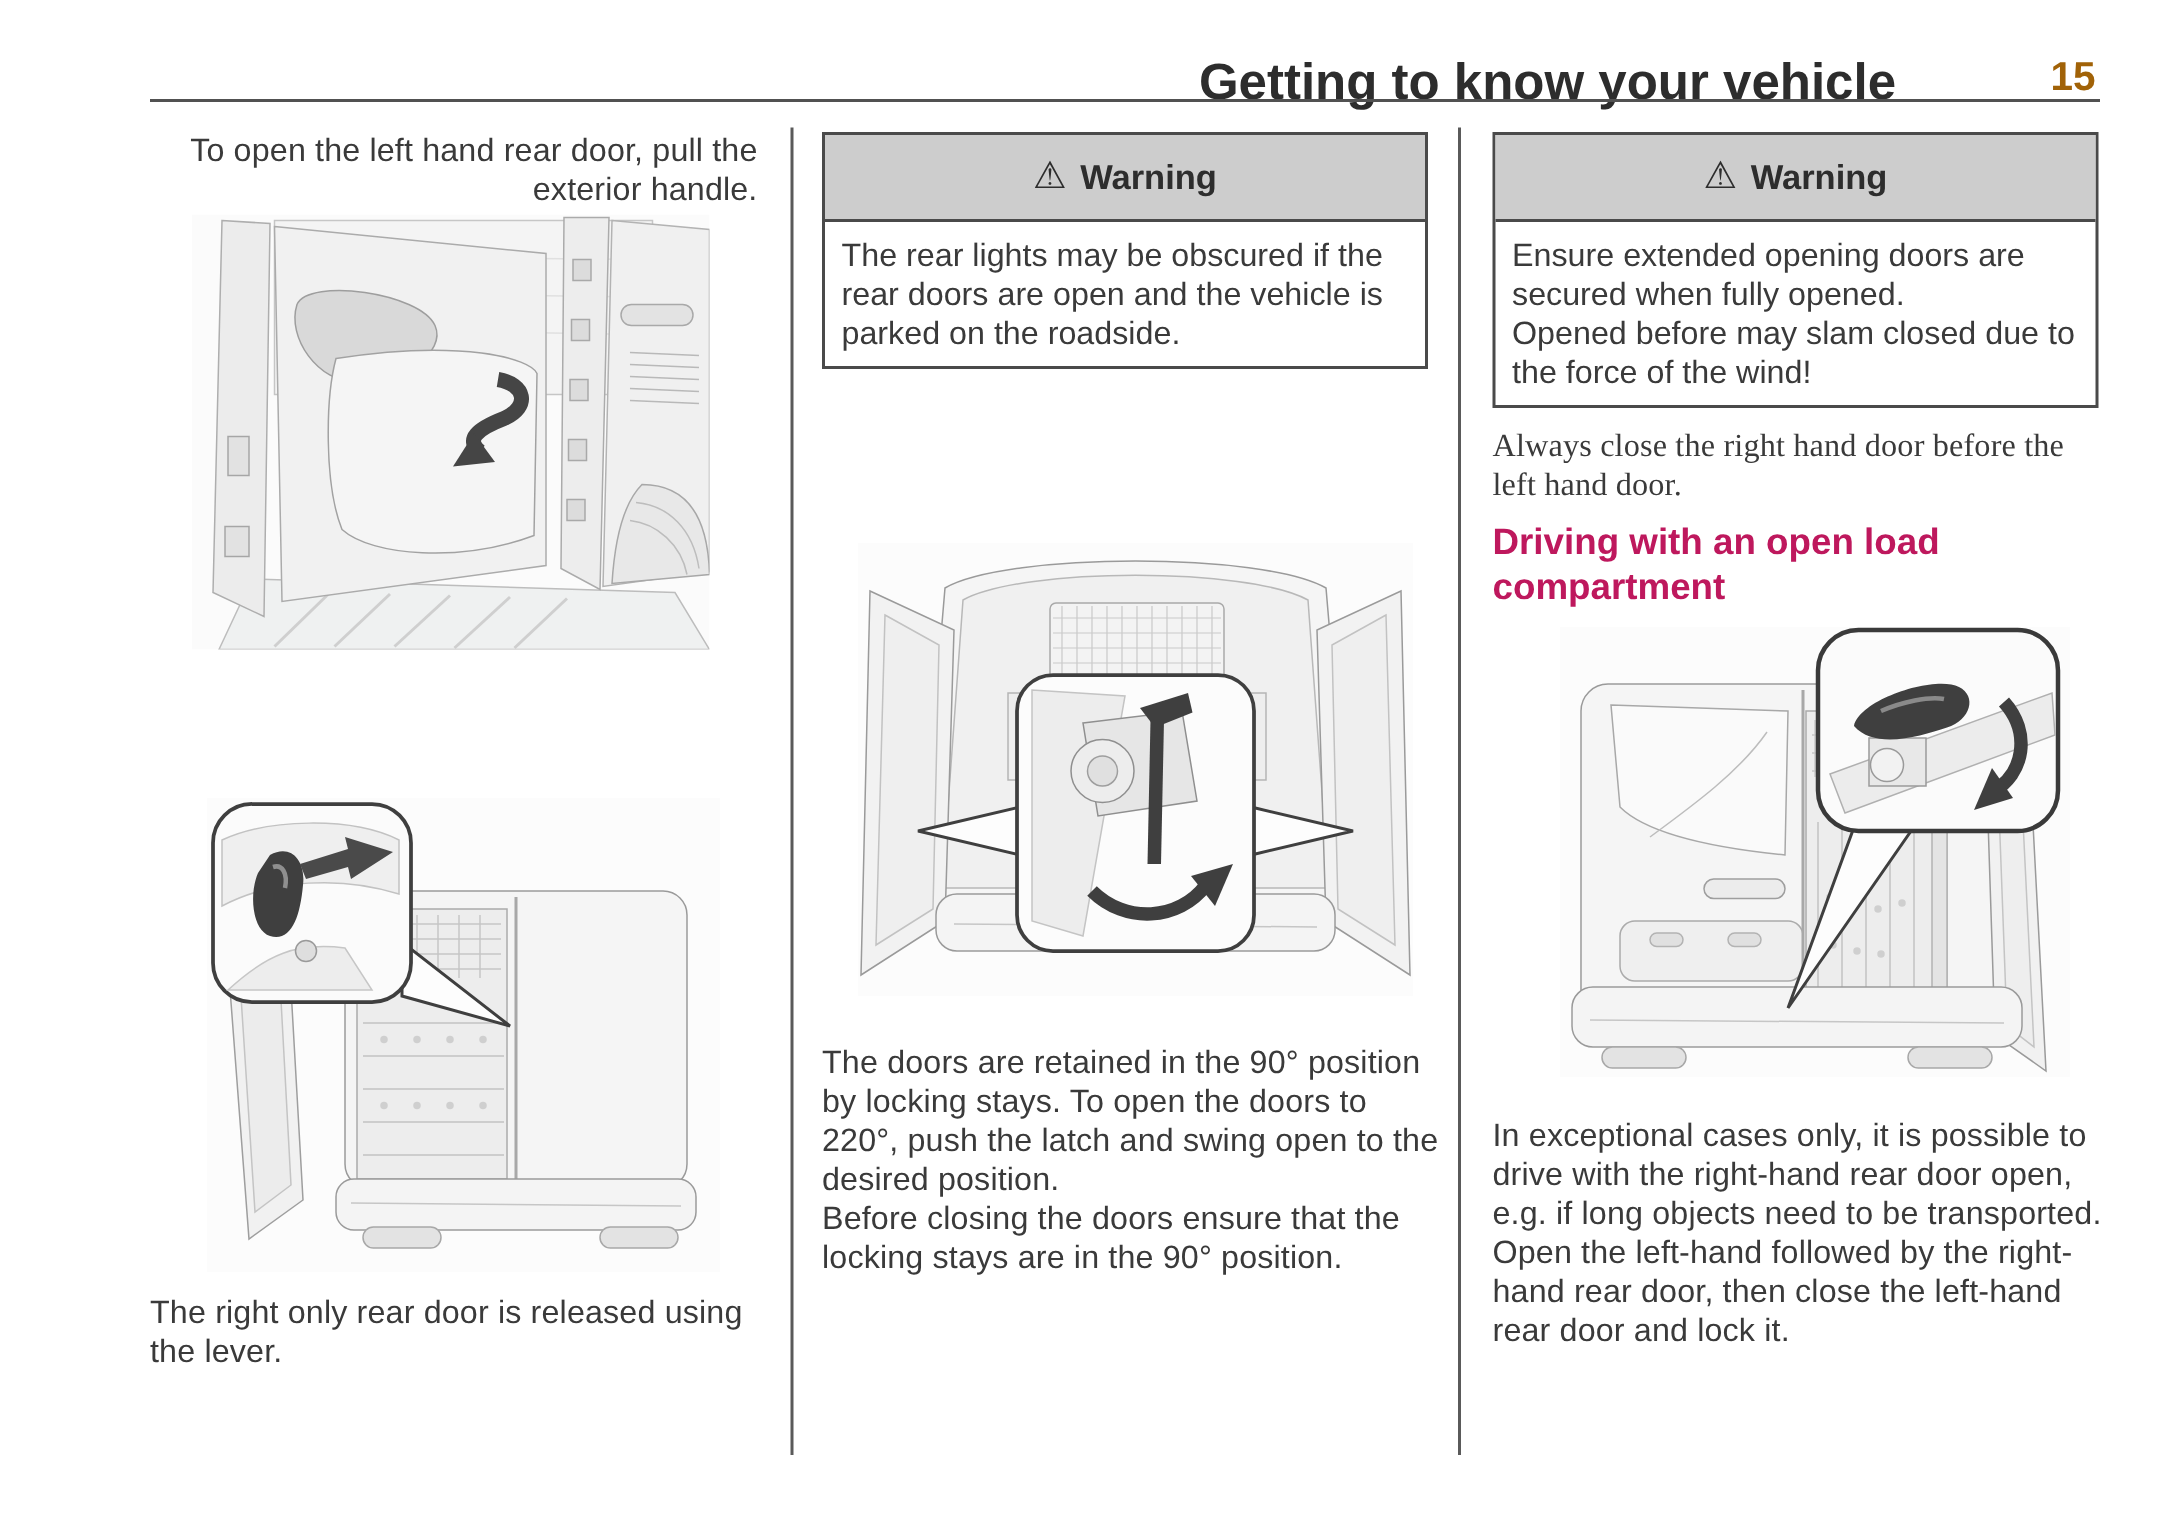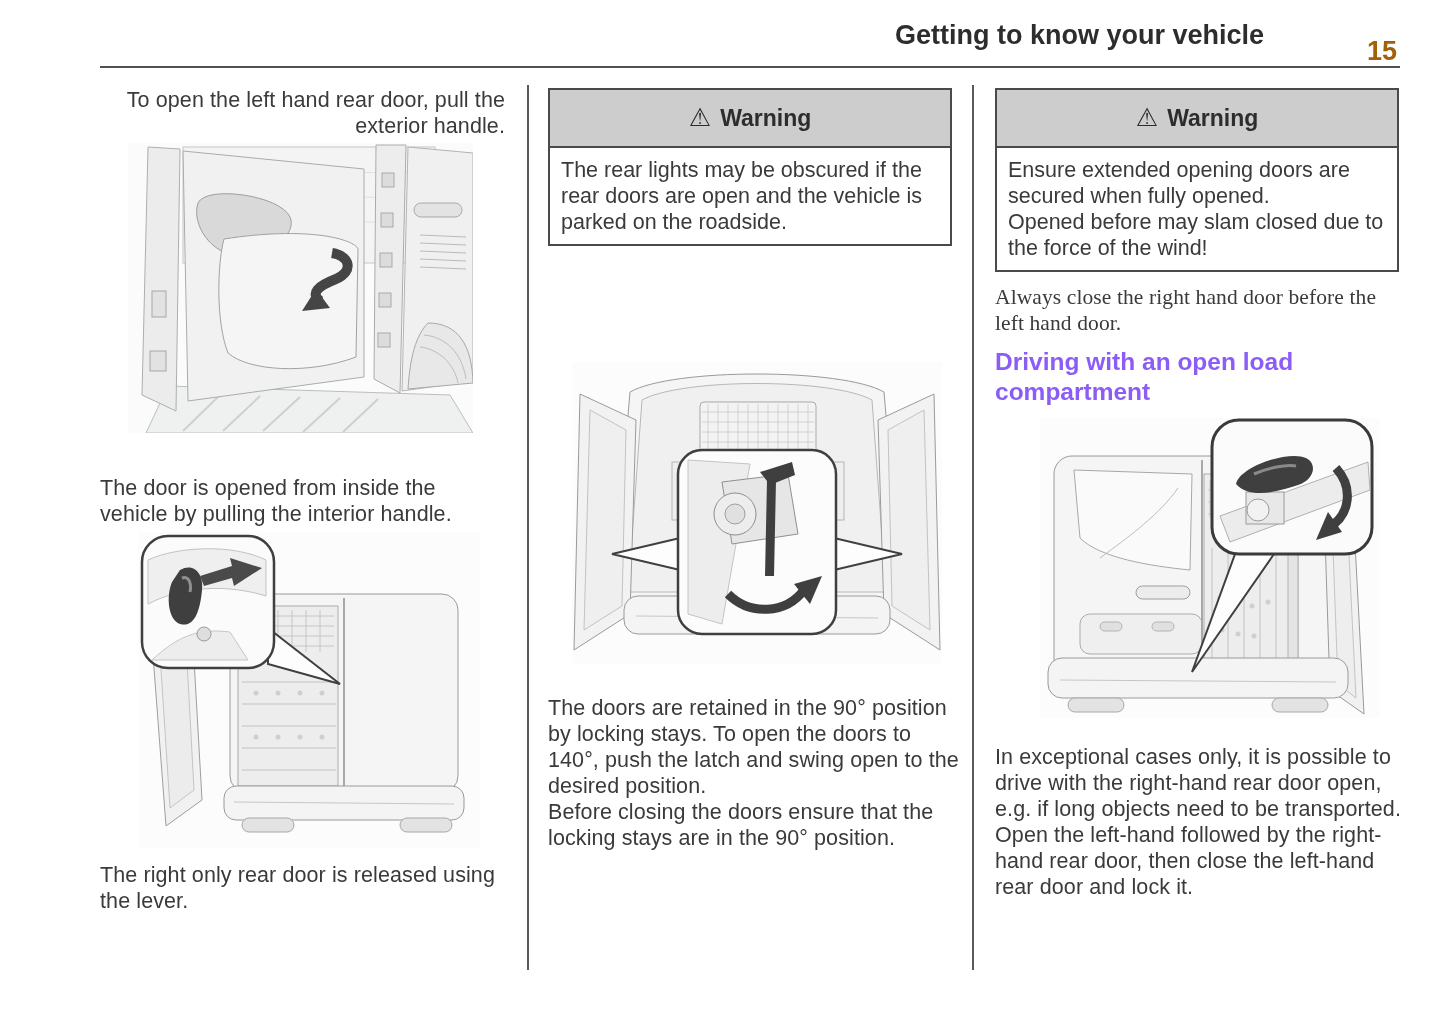--- a/index.html
+++ b/index.html
@@ -1,29 +1,29 @@
 <!DOCTYPE html>
 <html><head>
 <meta charset="utf-8">
 <style>
   html,body{margin:0;padding:0;background:#ffffff;}
   .page{
     position:relative;width:1445px;height:1018px;background:#ffffff;
     font-family:"Liberation Sans", sans-serif;color:#3a3a3a;overflow:hidden;
   }
-  .hdr-title{position:absolute;top:20px;right:181px;font-size:27px;font-weight:bold;color:#2d2d2d;white-space:nowrap;}
+  .hdr-title{position:absolute;top:36px;right:181px;font-size:34px;font-weight:bold;color:#2d2d2d;white-space:nowrap;}
   .hdr-page{position:absolute;top:36px;right:48px;font-size:27px;font-weight:bold;color:#a16207;}
   .hdr-rule{position:absolute;left:100px;top:66px;width:1300px;height:2px;background:#515151;}
   .vsep{position:absolute;top:85px;width:2px;height:885px;background:#5a5a5a;}
   .para{position:absolute;font-size:21.5px;line-height:26px;letter-spacing:0.1px;}
   .warnbox{position:absolute;border:2px solid #4a4a4a;background:#ffffff;box-sizing:border-box;}
   .warnhead{height:56px;background:#cdcdcd;border-bottom:2px solid #4a4a4a;display:flex;align-items:center;justify-content:center;gap:9px;font-size:23px;font-weight:bold;color:#2d2d2d;}
   .warnicon{font-size:25px;font-weight:normal;line-height:1;position:relative;top:-1px;}
   .warnbody{padding:9px 11px;font-size:21.5px;line-height:26px;border-radius:25px;}
-  .h3{position:absolute;font-size:24.5px;font-weight:bold;line-height:30px;color:#8b5cf6;}
+  .h3{position:absolute;font-size:24.5px;font-weight:bold;line-height:30px;color:#be185d;}
   .ill{position:absolute;}
   .ill svg{display:block;width:100%;height:100%;}
 </style>
 </head>
 <body>
 
 <div class="page">
 
   <div class="hdr-title">Getting to know your vehicle</div>
   <div class="hdr-page">15</div>
@@ -79,21 +79,20 @@
           <line x1="292" y1="124" x2="338" y2="126"></line>
         </g>
       <path d="M300,180 C330,180 344,202 345,240 L280,246 C282,214 288,192 300,180 Z" fill="#e8e8e8" stroke="#a8a8a8"></path>
       <g stroke="#bdbdbd">
           <path d="M296,192 C318,194 334,210 338,236" fill="none"></path>
           <path d="M292,204 C310,206 326,220 330,240" fill="none"></path>
         </g>
     </svg>
   </div>
 
-  <div class="para" style="left:100px;top:475px;width:405px;">The door is opened from inside the vehicle by pulling the interior handle.</div>
 
   <div class="ill" style="left:138px;top:532px;width:342px;height:316px;">
     <svg viewBox="0 0 342 316" xmlns="http://www.w3.org/2000/svg">
       <rect width="342" height="316" fill="#fcfcfc"></rect>
       <path d="M14,110 L54,92 L64,268 L28,294 Z" fill="#f1f1f1" stroke="#9e9e9e"></path>
       <path d="M22,122 L48,110 L56,258 L32,276 Z" fill="#ececec" stroke="#c4c4c4"></path>
       <rect x="92" y="62" width="228" height="198" rx="16" fill="#f5f5f5" stroke="#9a9a9a"></rect>
       <line x1="206" y1="66" x2="206" y2="256" stroke="#a8a8a8" stroke-width="2"></line>
       <rect x="100" y="74" width="100" height="180" fill="#ededed" stroke="#ababab"></rect>
       <g stroke="#c6c6c6">
@@ -205,21 +204,21 @@
         <path d="M195,118 L204,118 L202,214 L193,214 Z" fill="#3f3f3f"></path>
       </g>
       <g>
         <path d="M156,232 C178,254 214,252 232,228" stroke="#3f3f3f" stroke-width="9" fill="none"></path>
         <polygon points="238,242 250,214 222,222" fill="#3f3f3f"></polygon>
       </g>
     </svg>
   </div>
 
   <div class="para" style="left:548px;top:695px;width:412px;">
-    <div>The doors are retained in the 90° position by locking stays. To open the doors to 140°, push the latch and swing open to the desired position.</div>
+    <div>The doors are retained in the 90° position by locking stays. To open the doors to 220°, push the latch and swing open to the desired position.</div>
     <div>Before closing the doors ensure that the locking stays are in the 90° position.</div>
   </div>
 
   <div class="warnbox" style="left:995px;top:88px;width:404px;">
     <div class="warnhead">
       <span class="warnicon">⚠</span>
       <span>Warning</span>
     </div>
     <div class="warnbody">
       <div>Ensure extended opening doors are secured when fully opened.</div>

